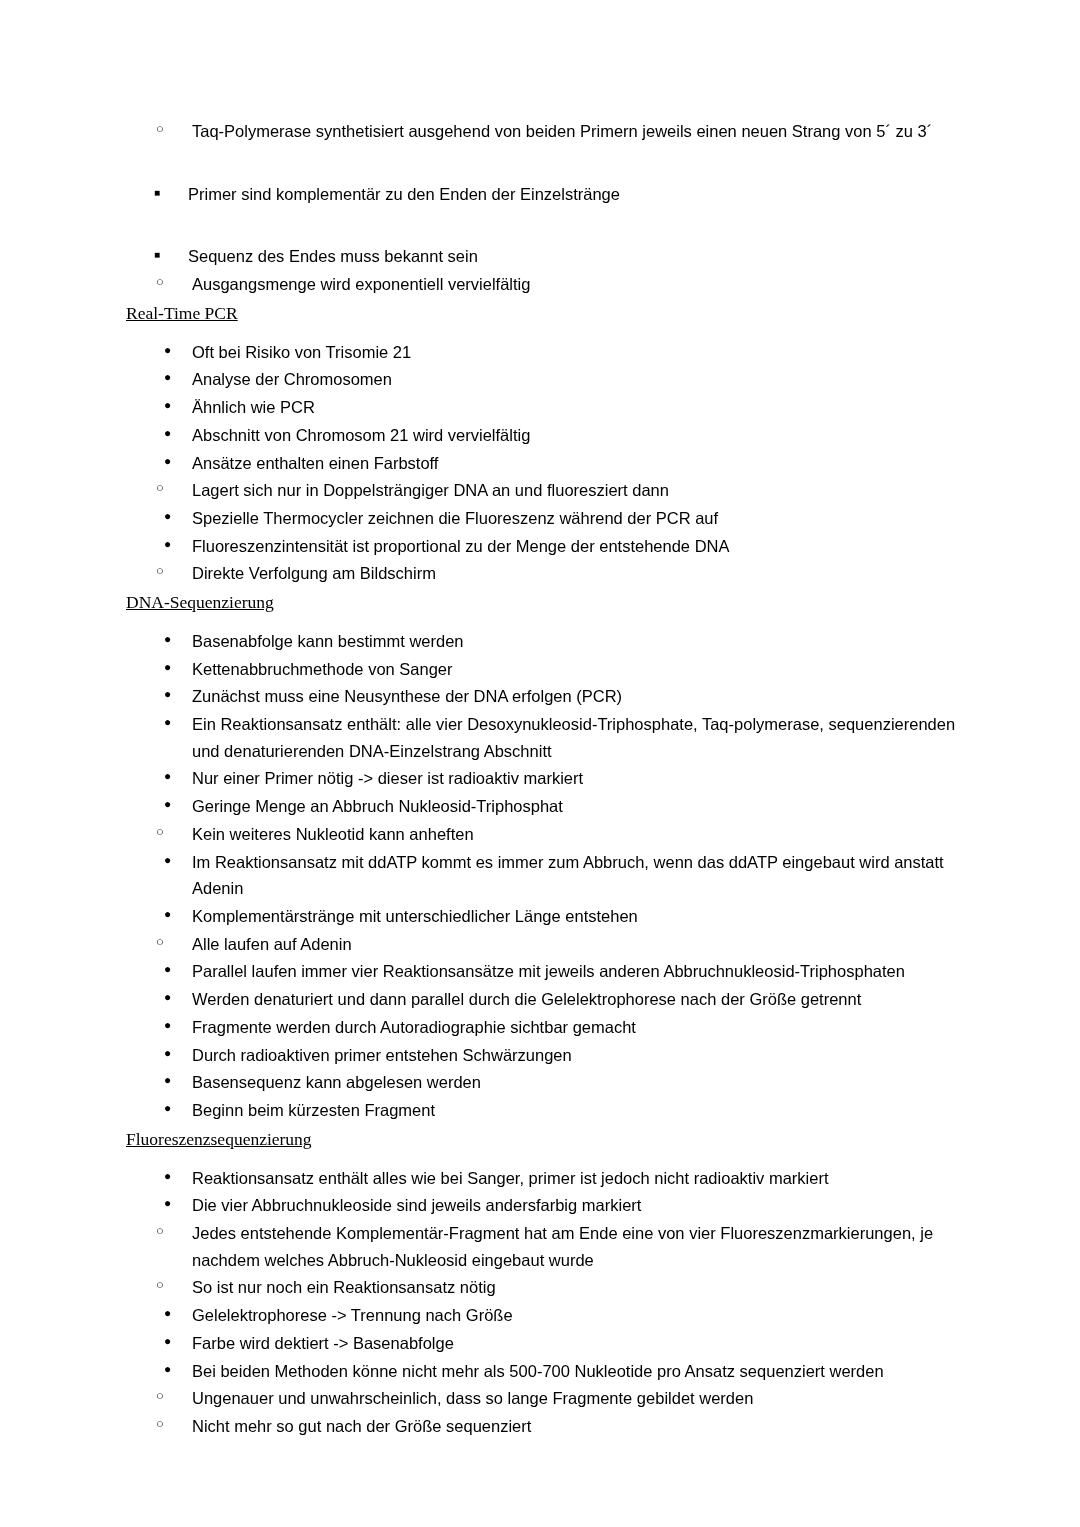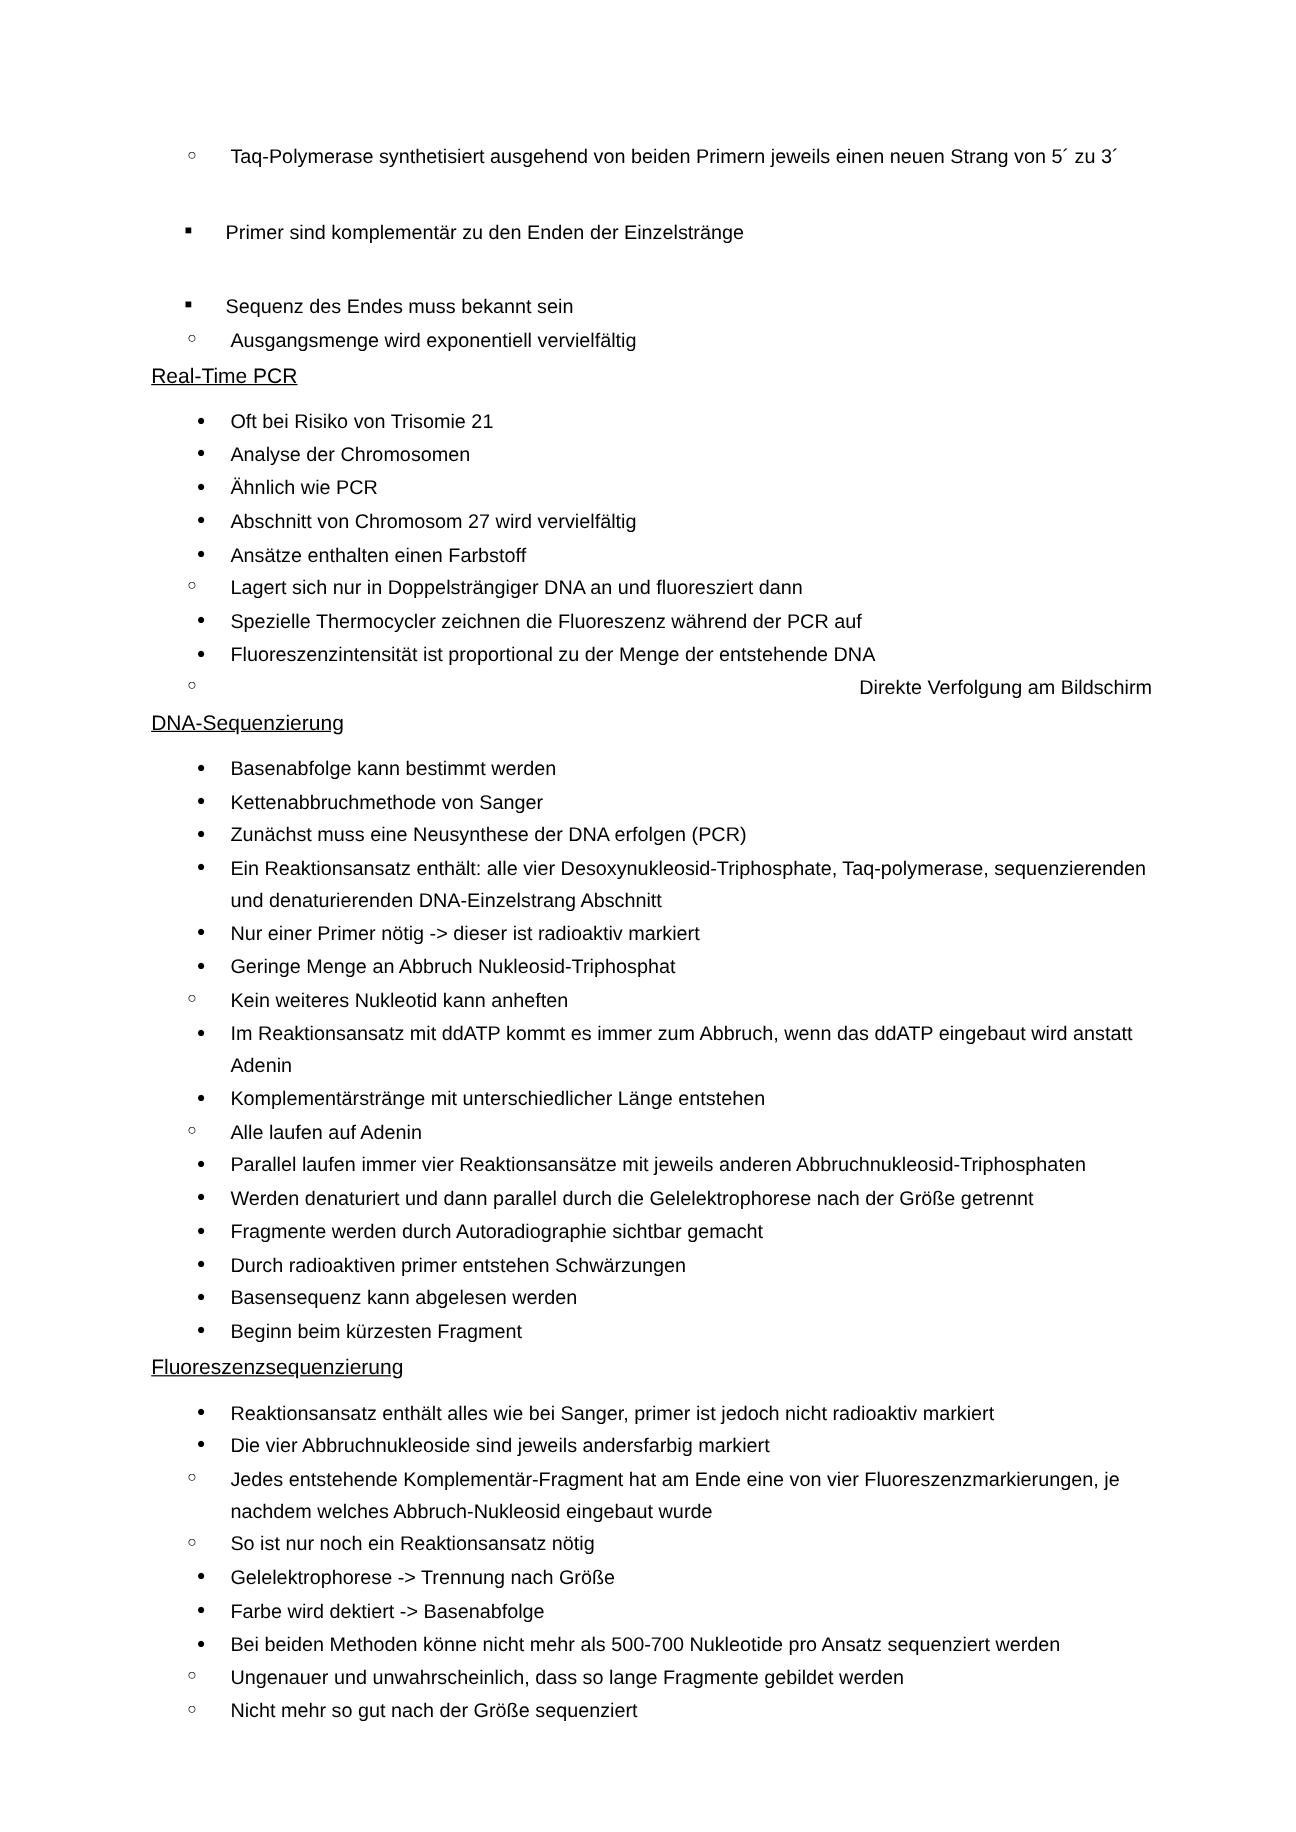--- a/index.html
+++ b/index.html
@@ -19,21 +19,21 @@
     box-sizing: border-box;
     padding: 118px 120px 40px 126px;
     background: #ffffff;
   }
   .heading {
     font-size: 17.5px;
     text-decoration: underline;
     margin: 26px 0 14px 0;
     line-height: 1.3;
   }
-  .heading:first-child { margin-top: 0; }
+  .heading:first-child { margin-top: 0; font-family: Liberation Serif, serif; }
 
   ul.lvl1, ul.lvl2, ul.lvl3 {
     list-style: none;
     margin: 0;
     padding: 0;
   }
   li {
     position: relative;
     font-size: 16.5px;
     line-height: 1.62;
@@ -107,39 +107,39 @@
           <li>
             <span class="txt">Oft bei Risiko von Trisomie 21</span>
           </li>
           <li>
             <span class="txt">Analyse der Chromosomen</span>
           </li>
           <li>
             <span class="txt">Ähnlich wie PCR</span>
           </li>
           <li>
-            <span class="txt">Abschnitt von Chromosom 27 wird vervielfältig</span>
+            <span class="txt">Abschnitt von Chromosom 21 wird vervielfältig</span>
           </li>
           <li>
             <span class="txt">Ansätze enthalten einen Farbstoff</span>
           </li>
           <li style="padding: 0px;">
             <ul class="lvl2">
               <li>
                 <span class="txt">Lagert sich nur in Doppelsträngiger DNA an und fluoresziert dann</span>
               </li>
             </ul>
           </li>
           <li>
             <span class="txt">Spezielle Thermocycler zeichnen die Fluoreszenz während der PCR auf</span>
           </li>
           <li>
             <span class="txt">Fluoreszenzintensität ist proportional zu der Menge der entstehende DNA</span>
           </li>
-          <li style="padding: 0px; text-align: right;">
+          <li style="padding: 0px;">
             <ul class="lvl2">
               <li>
                 <span class="txt">Direkte Verfolgung am Bildschirm</span>
               </li>
             </ul>
           </li>
         </ul>
       </div>
       <div class="sec-block">
         <div class="heading">DNA-Sequenzierung</div>

